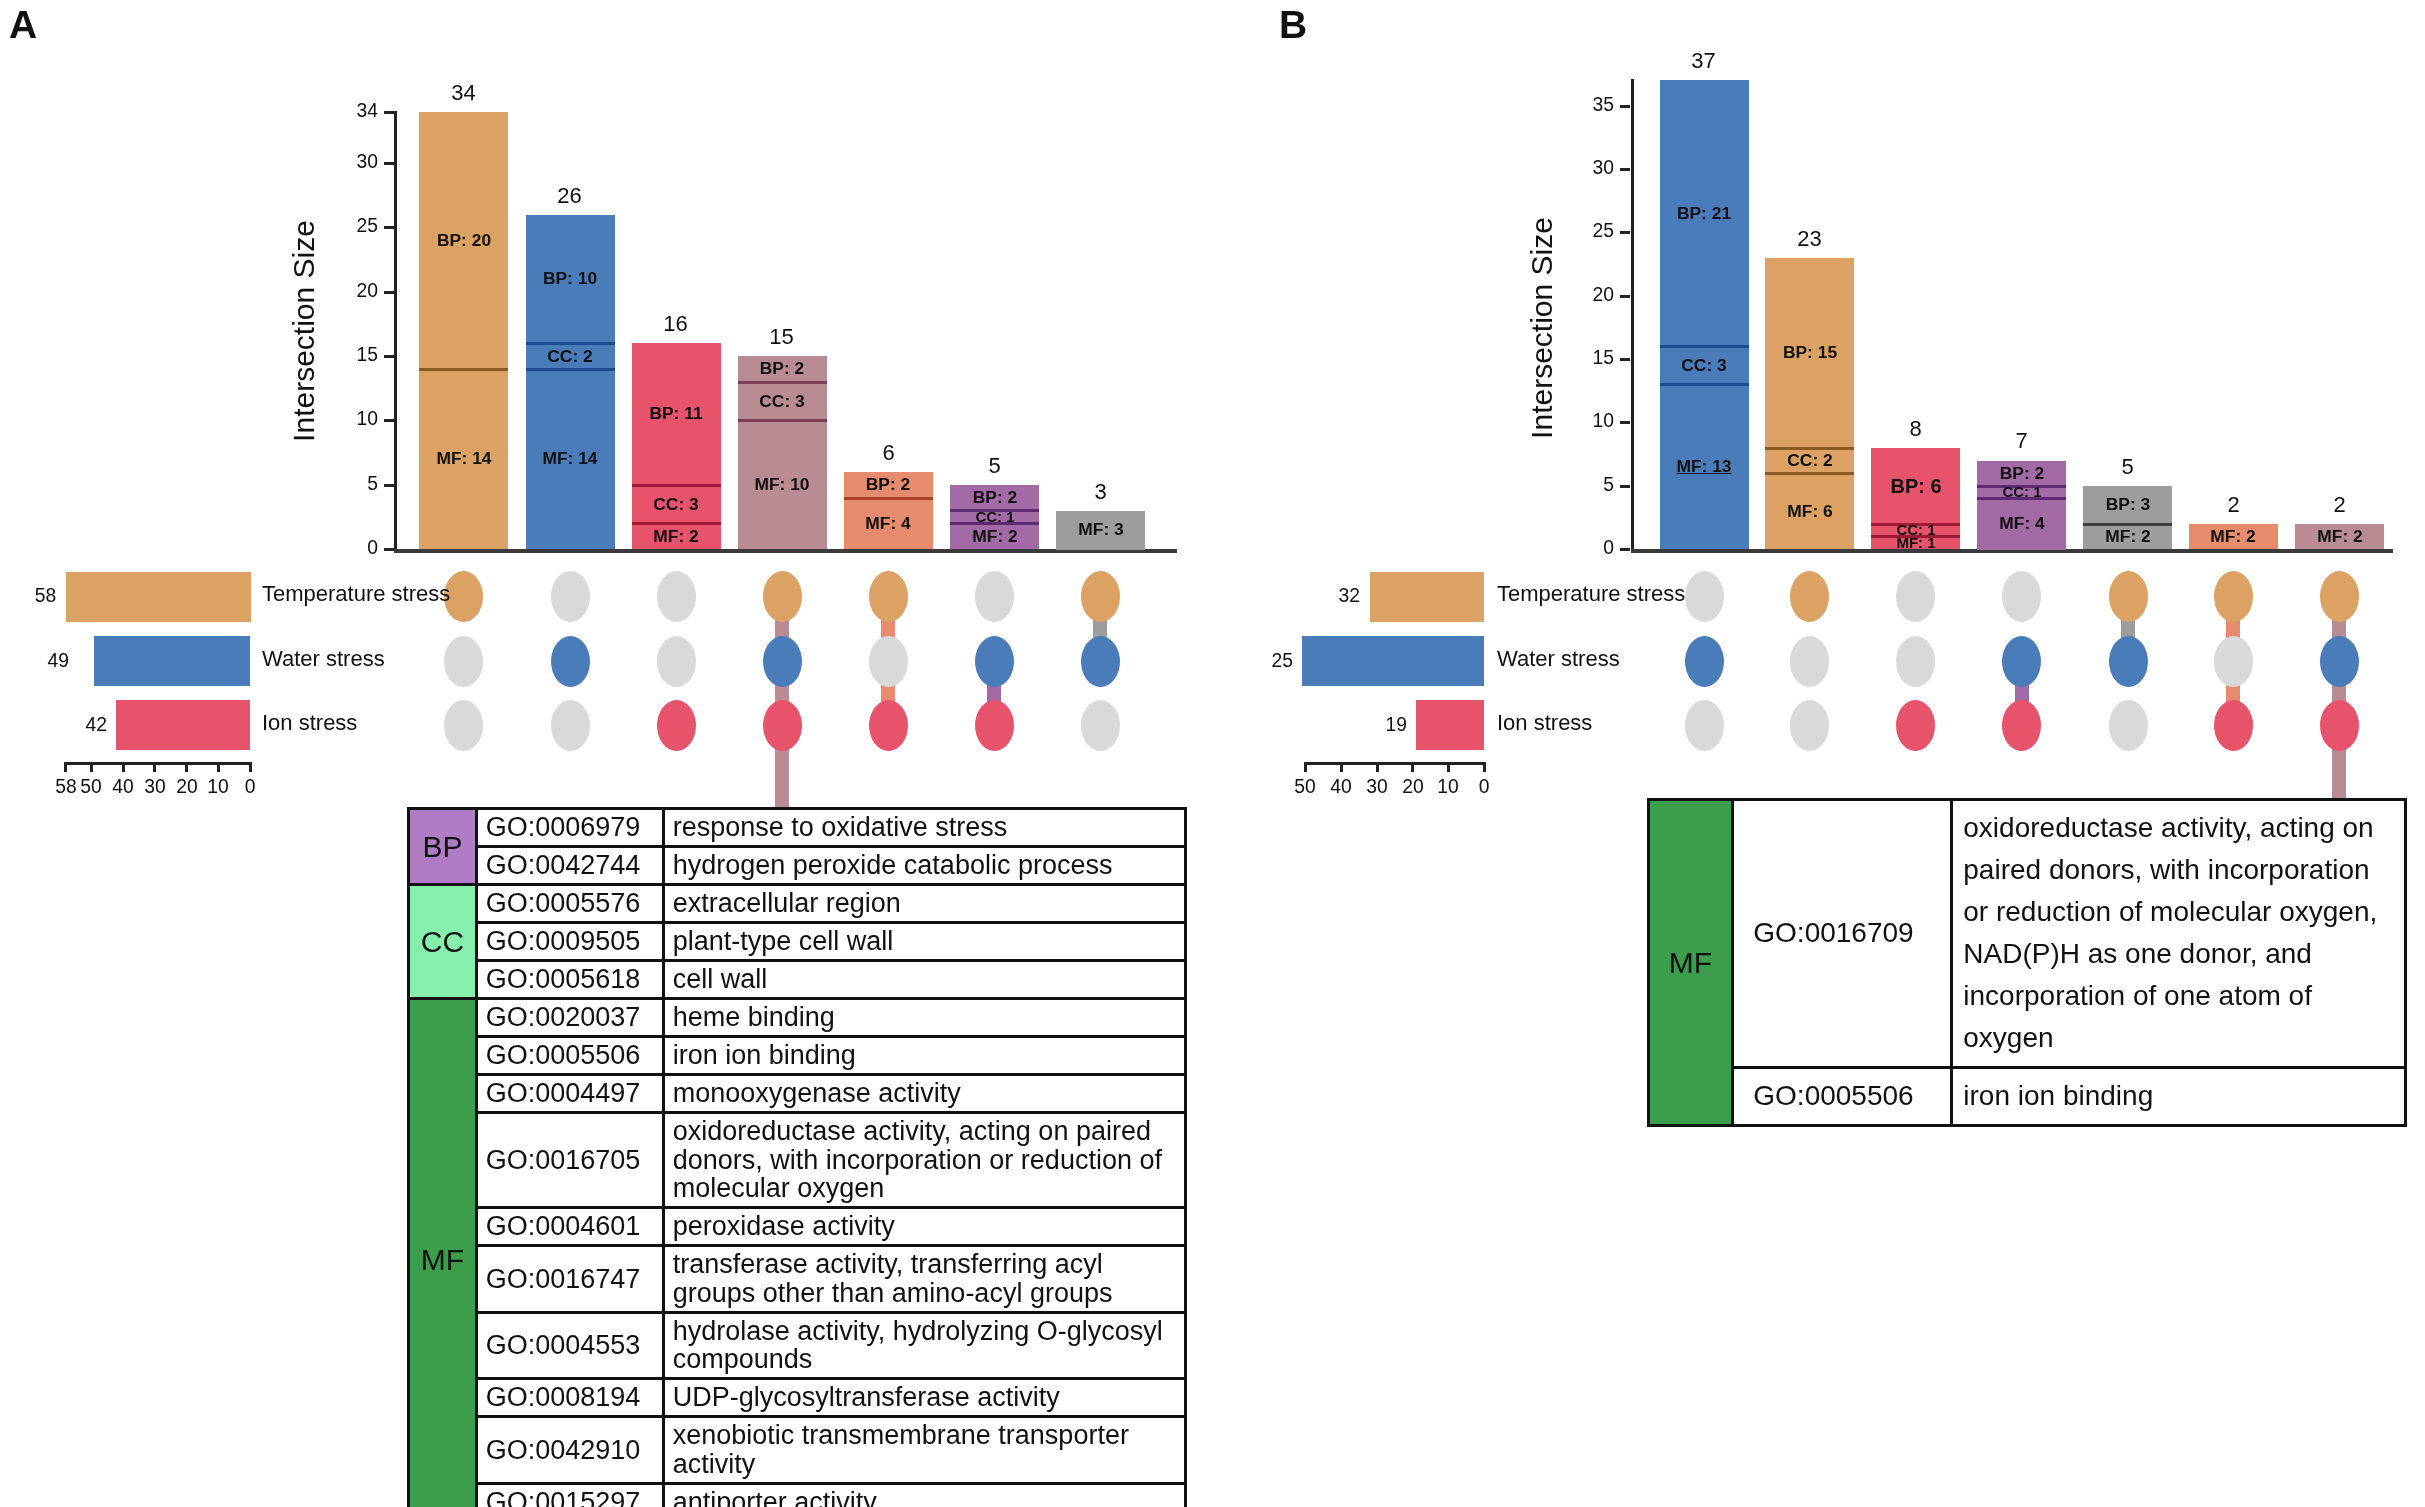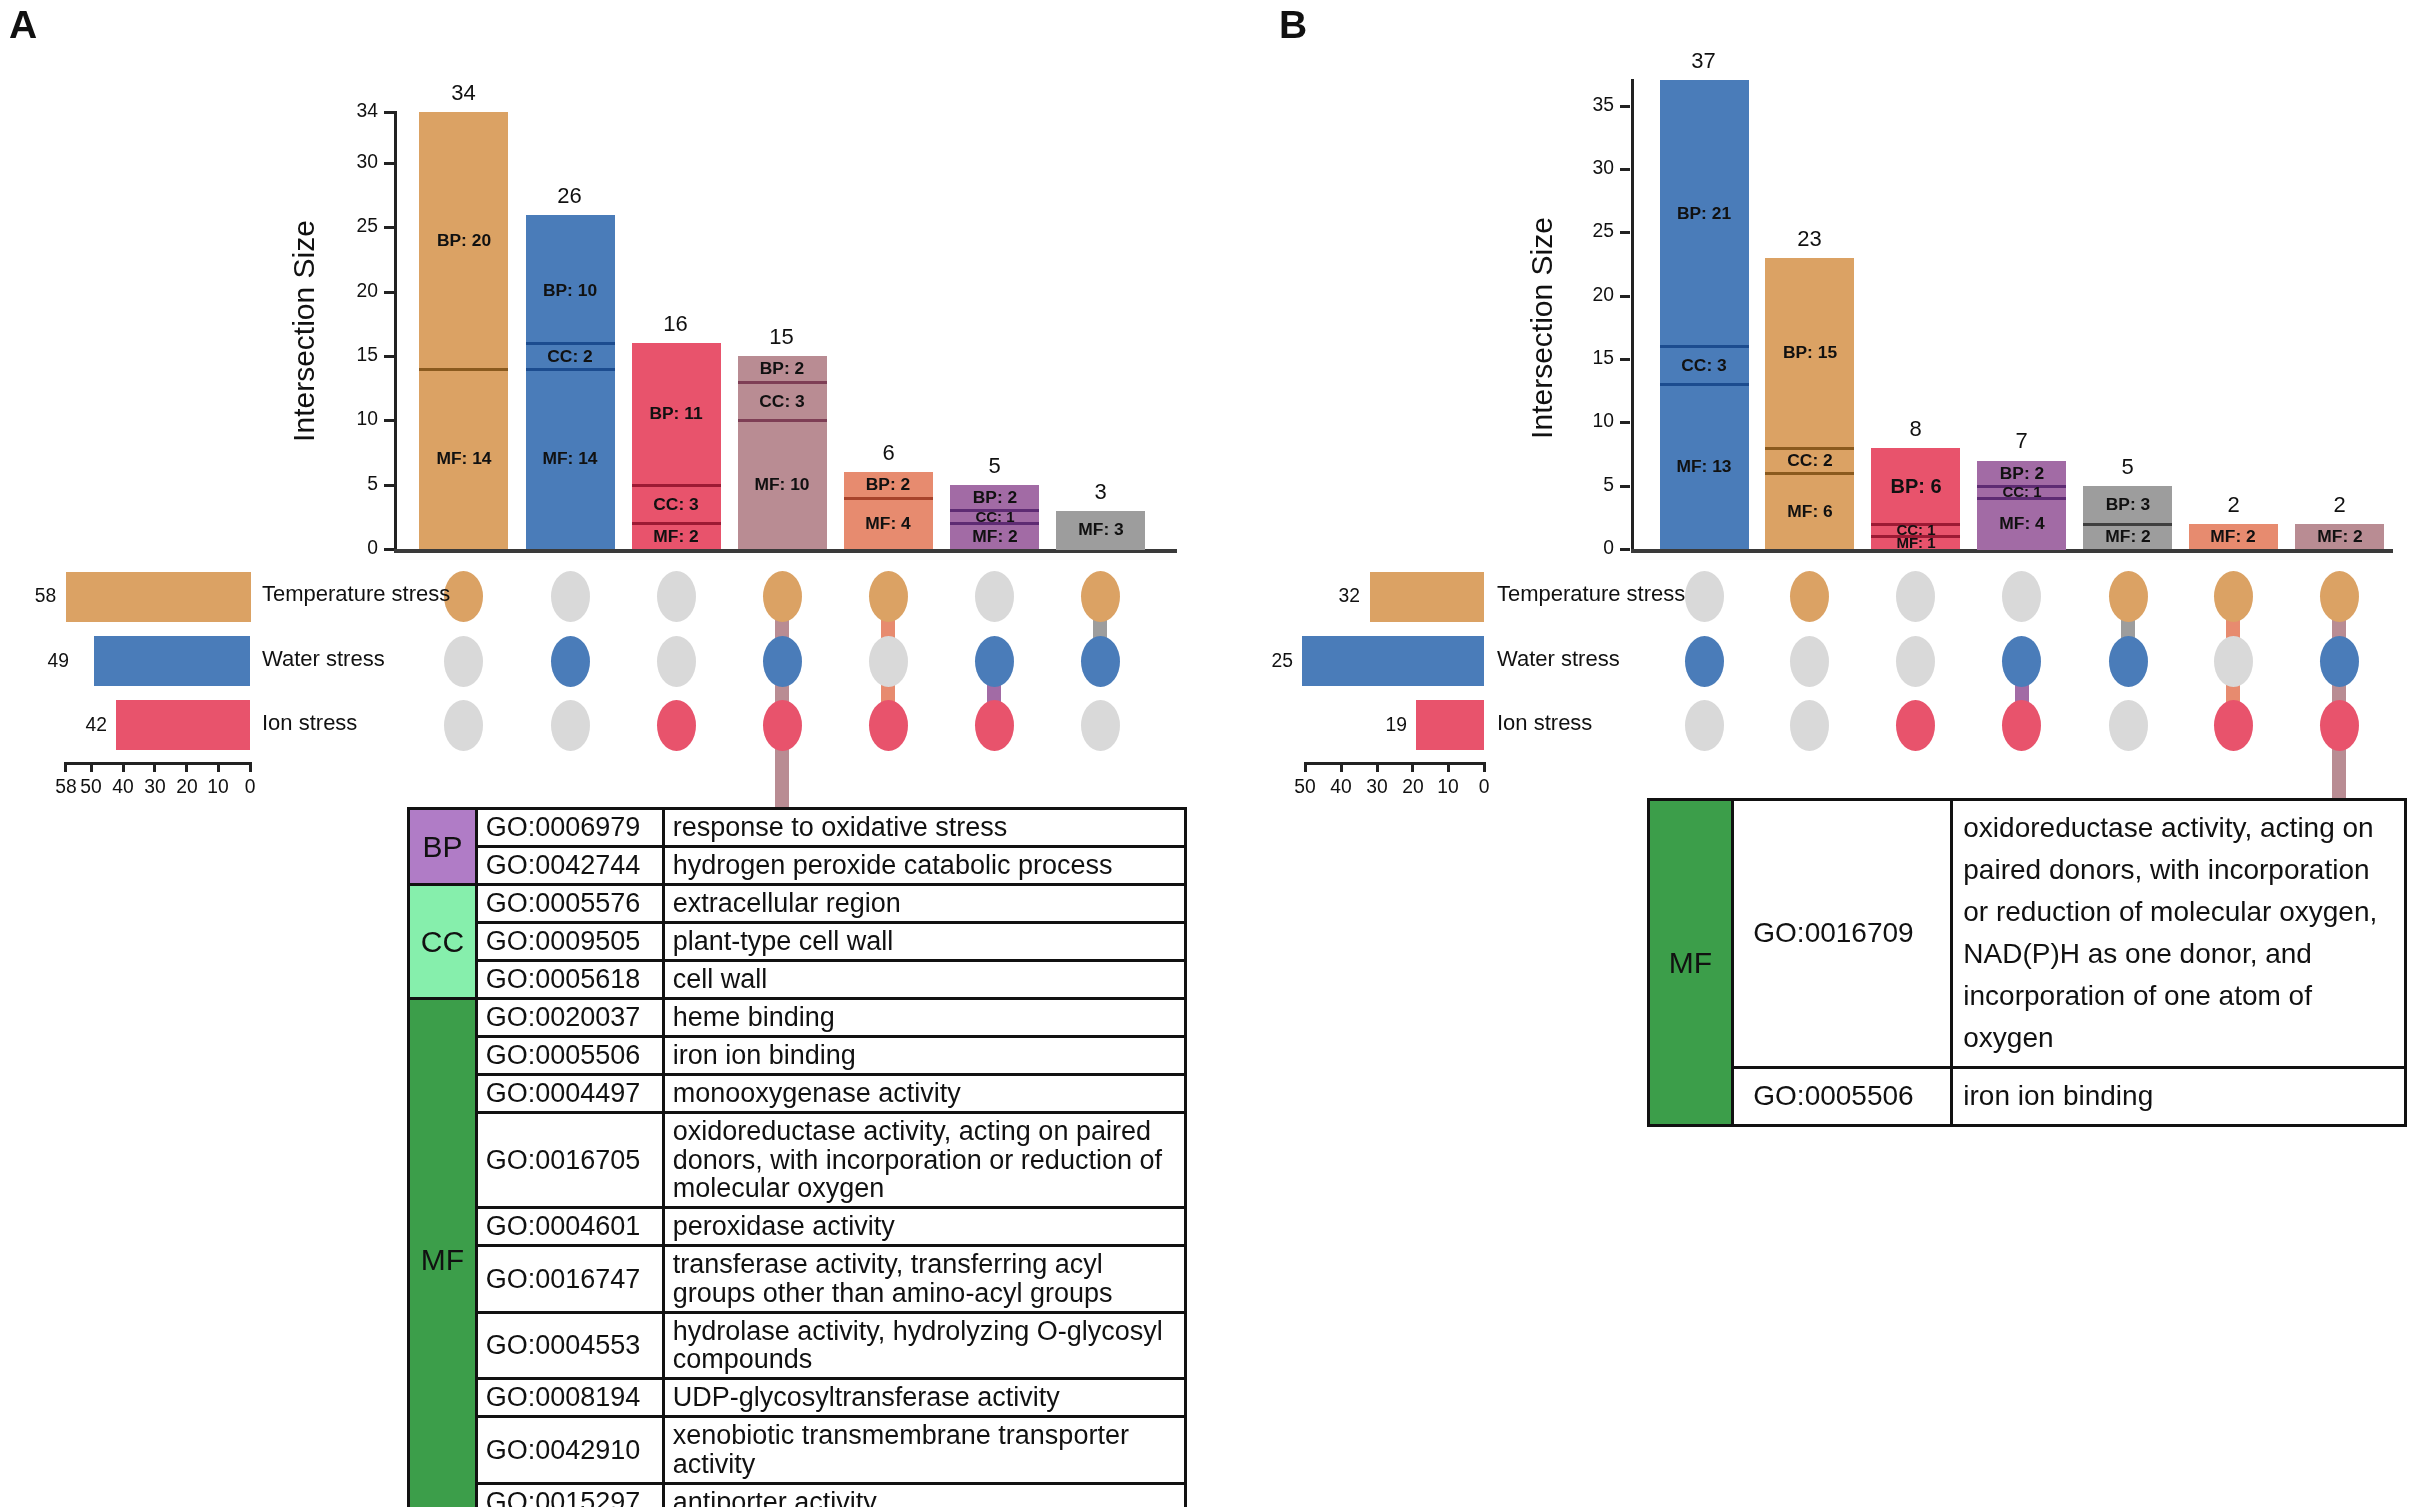--- a/index.html
+++ b/index.html
@@ -48,21 +48,21 @@
     <div class="ytick" style="left: 306px; top: 151px; width: 72px;">30</div>
     <div style="left: 384px; top: 111px; width: 10.3px; height: 2.6px; background: rgb(34, 34, 34);"></div>
     <div class="ytick" style="left: 306px; top: 100px; width: 72px;">34</div>
     <div style="left: 394px; top: 549px; width: 783px; height: 3.9px; background: rgb(58, 58, 58);"></div>
     <div style="left: 419px; top: 112px; width: 89px; height: 437px; background: rgb(219, 162, 100);"></div>
     <div class="seglab" style="left: 404px; top: 230px; width: 120px; font-size: 17.4px;">BP: 20</div>
     <div style="left: 419px; top: 368px; width: 89px; height: 3.2px; background: rgb(138, 90, 30);"></div>
     <div class="seglab" style="left: 404px; top: 448px; width: 120px; font-size: 17.4px;">MF: 14</div>
     <div class="vallab" style="left: 400px; top: 80px; width: 127px;">34</div>
     <div style="left: 526px; top: 215px; width: 89px; height: 334px; background: rgb(74, 124, 185);"></div>
-    <div class="seglab" style="left: 510px; top: 280px; width: 120px; font-size: 17.4px;">BP: 10</div>
+    <div class="seglab" style="left: 510px; top: 268px; width: 120px; font-size: 17.4px;">BP: 10</div>
     <div style="left: 526px; top: 342px; width: 89px; height: 3.2px; background: rgb(28, 76, 143);"></div>
     <div class="seglab" style="left: 510px; top: 346px; width: 120px; font-size: 17.4px;">CC: 2</div>
     <div style="left: 526px; top: 368px; width: 89px; height: 3.2px; background: rgb(28, 76, 143);"></div>
     <div class="seglab" style="left: 510px; top: 448px; width: 120px; font-size: 17.4px;">MF: 14</div>
     <div class="vallab" style="left: 506px; top: 183px; width: 127px;">26</div>
     <div style="left: 632px; top: 343px; width: 89px; height: 206px; background: rgb(232, 83, 108);"></div>
     <div class="seglab" style="left: 616px; top: 403px; width: 120px; font-size: 17.4px;">BP: 11</div>
     <div style="left: 632px; top: 484px; width: 89px; height: 3.2px; background: rgb(156, 26, 52);"></div>
     <div class="seglab" style="left: 616px; top: 494px; width: 120px; font-size: 17.4px;">CC: 3</div>
     <div style="left: 632px; top: 522px; width: 89px; height: 3.2px; background: rgb(156, 26, 52);"></div>
@@ -229,21 +229,21 @@
     <div style="left: 1620px; top: 168px; width: 10.3px; height: 2.6px; background: rgb(34, 34, 34);"></div>
     <div class="ytick" style="left: 1542px; top: 157px; width: 72px;">30</div>
     <div style="left: 1620px; top: 105px; width: 10.3px; height: 2.6px; background: rgb(34, 34, 34);"></div>
     <div class="ytick" style="left: 1542px; top: 94px; width: 72px;">35</div>
     <div style="left: 1631px; top: 549px; width: 762px; height: 3.9px; background: rgb(58, 58, 58);"></div>
     <div style="left: 1660px; top: 80px; width: 89px; height: 469px; background: rgb(74, 124, 185);"></div>
     <div class="seglab" style="left: 1644px; top: 203px; width: 120px; font-size: 17.4px;">BP: 21</div>
     <div style="left: 1660px; top: 345px; width: 89px; height: 3.2px; background: rgb(28, 76, 143);"></div>
     <div class="seglab" style="left: 1644px; top: 355px; width: 120px; font-size: 17.4px;">CC: 3</div>
     <div style="left: 1660px; top: 383px; width: 89px; height: 3.2px; background: rgb(28, 76, 143);"></div>
-    <div class="seglab" style="left: 1644px; top: 456px; width: 120px; font-size: 17.4px;">MF: 13</div>
+    <div class="seglab" style="left: 1644px; top: 456px; width: 120px; font-size: 17.4px; text-decoration: underline;">MF: 13</div>
     <div class="vallab" style="left: 1640px; top: 48px; width: 127px;">37</div>
     <div style="left: 1765px; top: 258px; width: 89px; height: 291px; background: rgb(219, 162, 100);"></div>
     <div class="seglab" style="left: 1750px; top: 342px; width: 120px; font-size: 17.4px;">BP: 15</div>
     <div style="left: 1765px; top: 447px; width: 89px; height: 3.2px; background: rgb(138, 90, 30);"></div>
     <div class="seglab" style="left: 1750px; top: 450px; width: 120px; font-size: 17.4px;">CC: 2</div>
     <div style="left: 1765px; top: 472px; width: 89px; height: 3.2px; background: rgb(138, 90, 30);"></div>
     <div class="seglab" style="left: 1750px; top: 501px; width: 120px; font-size: 17.4px;">MF: 6</div>
     <div class="vallab" style="left: 1746px; top: 226px; width: 127px;">23</div>
     <div style="left: 1871px; top: 448px; width: 89px; height: 101px; background: rgb(232, 83, 108);"></div>
     <div class="seglab" style="left: 1856px; top: 475px; width: 120px; font-size: 20px;">BP: 6</div>

